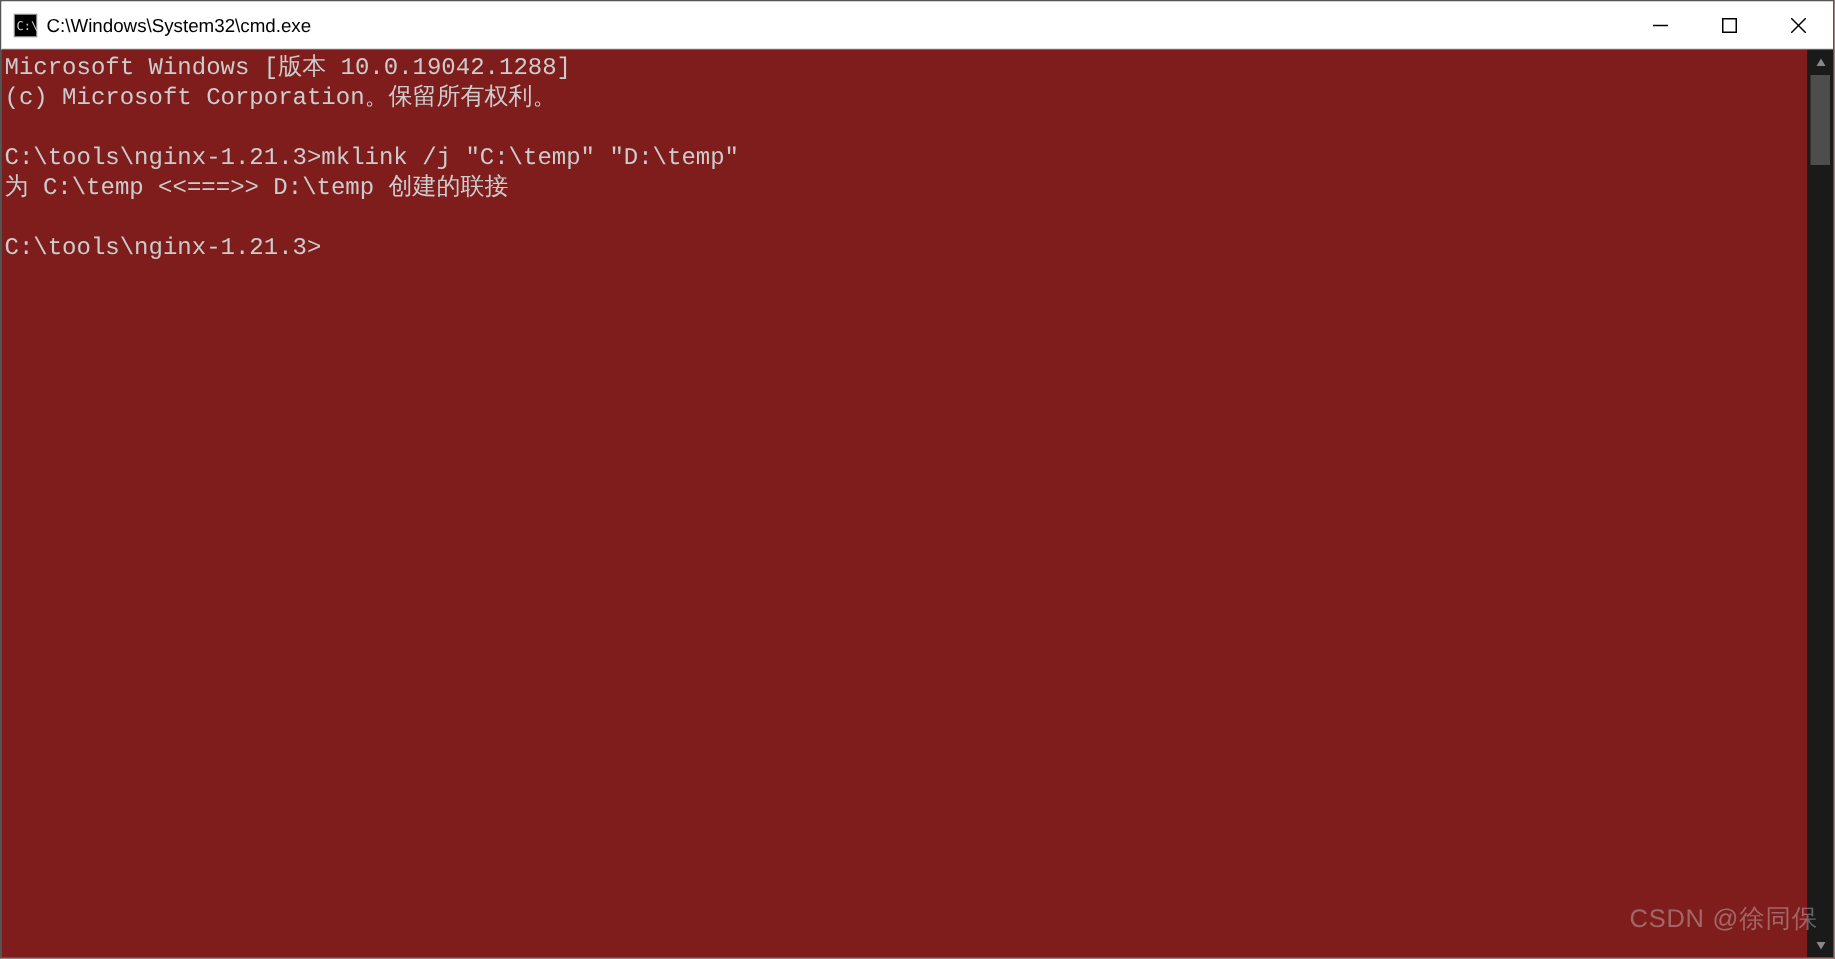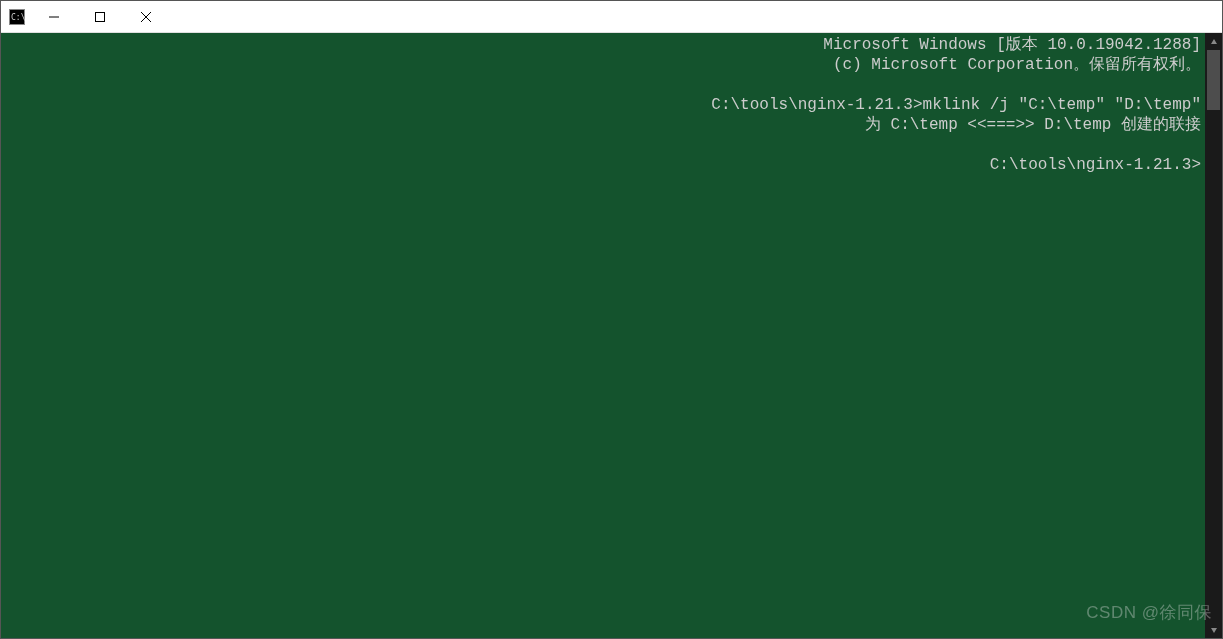--- a/index.html
+++ b/index.html
@@ -68,29 +68,28 @@
     }
     .client-area {
       flex: 1;
       display: flex;
       background: #0c0c0c;
       overflow: hidden;
       position: relative;
     }
     .console {
       flex: 1;
-      background: #14532d;
+      background: #7f1d1d;
       color: #cccccc;
       font-family: "NSimSun", "SimSun", "Consolas", "Courier New", monospace;
       font-size: 16px;
       line-height: 20px;
       padding: 2px 4px 0 2px;
       white-space: pre;
       overflow: hidden;
-      text-align: right;
     }
     .console .line {
       display: block;
     }
     .scrollbar {
       width: 17px;
       background: #1a1a1a;
       position: relative;
       display: flex;
       flex-direction: column;
@@ -134,20 +133,21 @@
 <body>
 
 <div class="window">
   <div class="titlebar">
     <span class="titlebar-icon">
       <svg viewBox="0 0 16 16">
         <rect x="0.5" y="0.5" width="15" height="15" fill="#000" stroke="#888" stroke-width="1"></rect>
         <text x="2" y="11" font-size="8" fill="#ccc" font-family="monospace">C:\</text>
       </svg>
     </span>
+    <span class="titlebar-title">C:\Windows\System32\cmd.exe</span>
     <div class="window-controls">
       <div class="win-btn">
         <svg viewBox="0 0 10 10">
             <line x1="0" y1="5" x2="10" y2="5"></line>
           </svg>
       </div>
       <div class="win-btn">
         <svg viewBox="0 0 10 10">
             <rect x="0.5" y="0.5" width="9" height="9"></rect>
           </svg>

